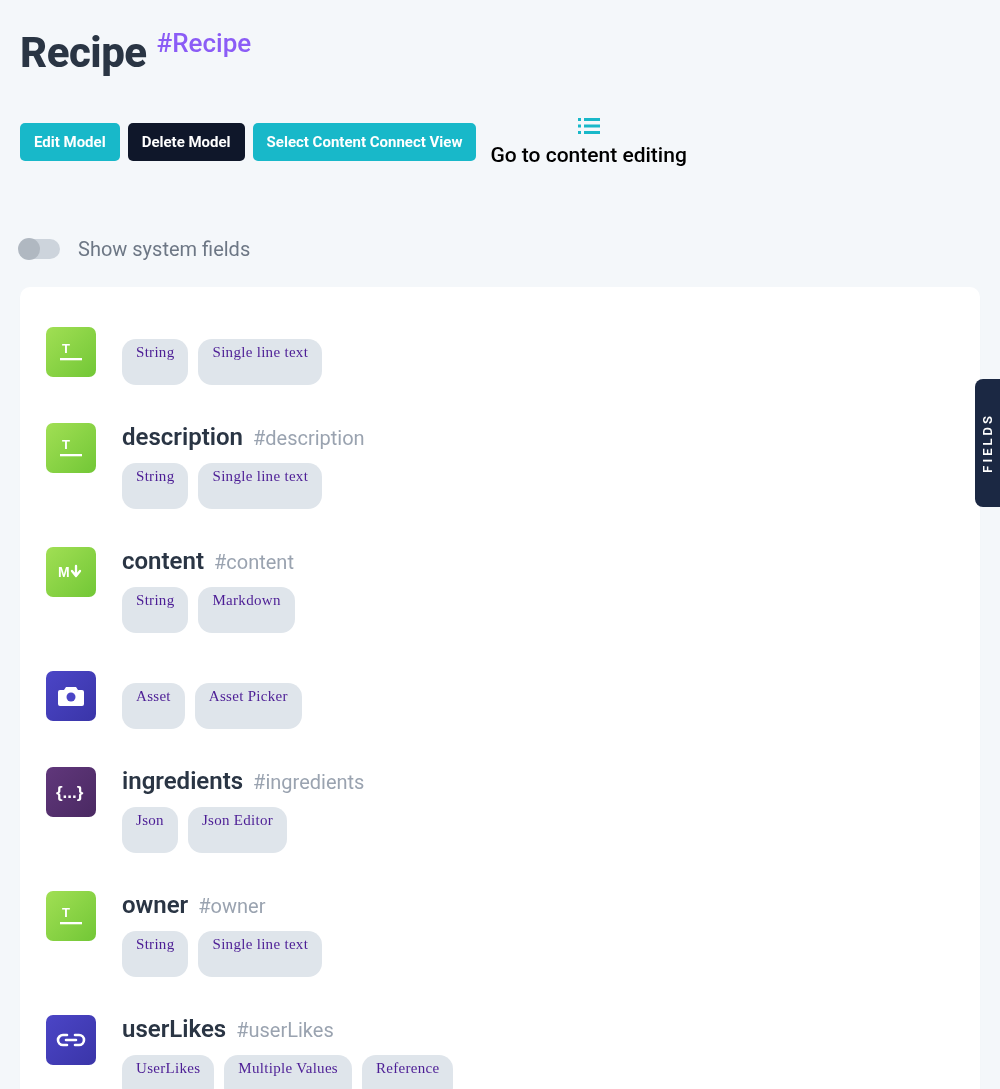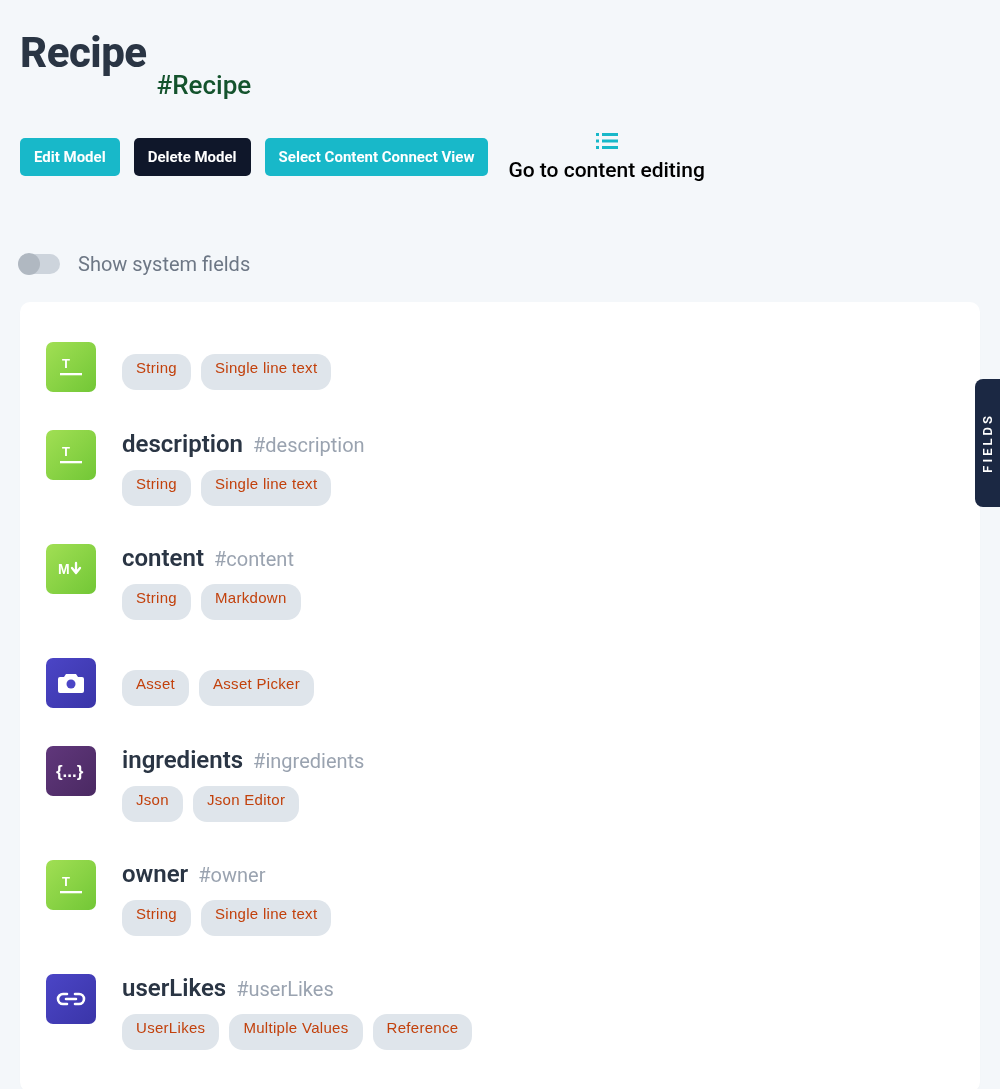--- a/index.html
+++ b/index.html
@@ -21,29 +21,28 @@
   gap:10px;
 }
 .model-title {
   font-size:42px;
   font-weight:800;
   color:#2a3544;
   letter-spacing:-0.5px;
 }
 .model-hash {
   font-size:26px;
-  color:#14532d;
+  color:#8b5cf6;
   font-weight:500;
-  margin-top:42px;
 }
 .button-row {
   display:flex;
   align-items:center;
-  gap:14px;
-  margin-top:32px;
+  gap:8px;
+  margin-top:40px;
   flex-wrap:wrap;
 }
 .btn {
   border:none;
   border-radius:5px;
   padding:10px 14px;
   font-size:15px;
   font-weight:700;
   color:#fff;
   cursor:pointer;
@@ -133,25 +132,25 @@
   color:#9aa3b0;
 }
 .tag-row {
   display:flex;
   gap:10px;
   margin-top:12px;
   flex-wrap:wrap;
 }
 .tag {
   background:#dfe5eb;
-  color:#c2410c;
+  color:#4c1d95;
   font-size:15px;
-  padding:5px 14px 14px;
+  padding:5px 14px 24px;
   border-radius:14px;
-  font-family:Liberation Sans, sans-serif;
+  font-family:Liberation Serif, serif;
   letter-spacing:0.3px;
 }
 .side-tab {
   position:absolute;
   right:0;
   top:379px;
   width:25px;
   height:128px;
   background:#1b2843;
   border-radius:8px 0 0 8px;

